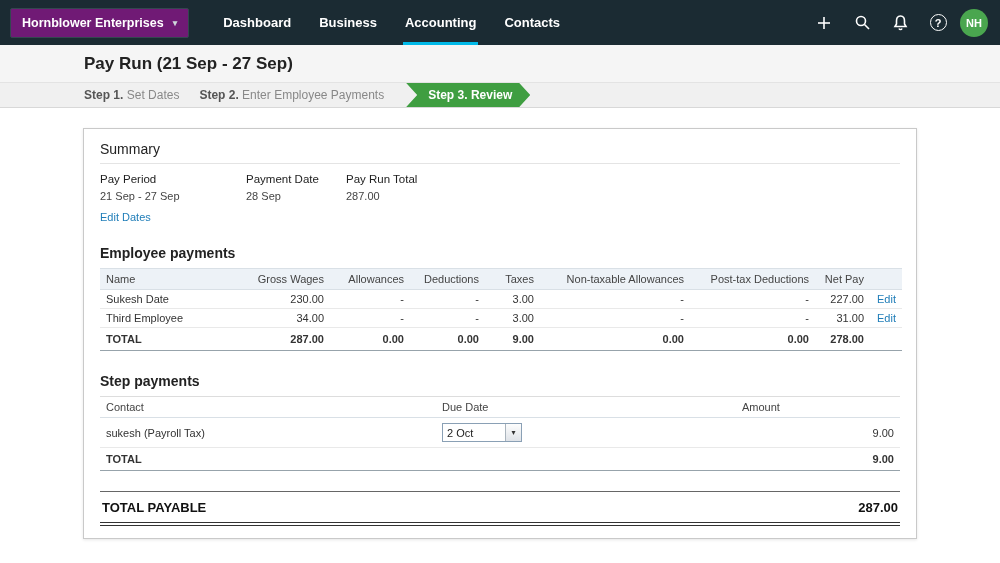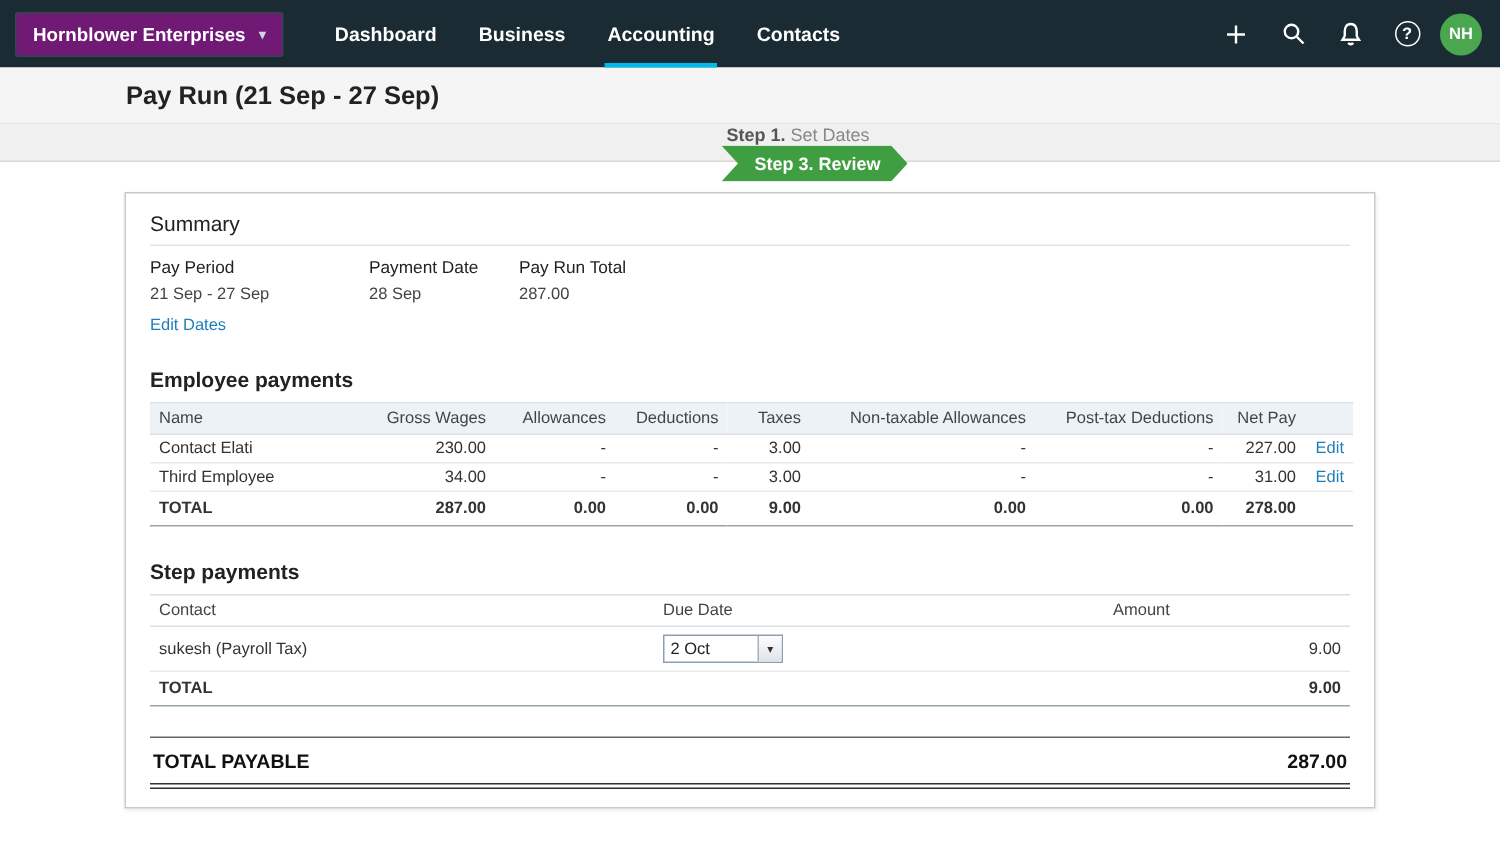--- a/index.html
+++ b/index.html
@@ -30,21 +30,21 @@
 
   
   .page-header { background:#f5f5f5; border-bottom:1px solid #e3e3e3; padding:7px 0 8px 84px; }
   .breadcrumb { font-size:11px; }
   .breadcrumb a { color:#1f7db8; text-decoration:none; cursor:pointer; }
   .breadcrumb .chev { color:#999; margin-left:3px; }
   .page-title { font-size:17px; font-weight:bold; color:#222; margin-top:2px; }
 
   
   .steps-bar { background:#f0f0f0; border-bottom:1px solid #d8d8d8; height:25px;
-               display:flex; align-items:center; padding-left:84px; font-size:12px; color:#888;flex-direction:column; }
+               display:flex; align-items:center; padding-left:84px; font-size:12px; color:#888; }
   .step { margin-right:20px; cursor:pointer; }
   .step .prefix { font-weight:bold; color:#555; }
   .step-active { background:#3f9e41; color:#fff; font-weight:bold; font-size:12px;
                  padding:5px 18px 5px 22px; margin-left:2px;
                  clip-path:polygon(0 0, calc(100% - 11px) 0, 100% 50%, calc(100% - 11px) 100%, 0 100%, 11px 50%); }
   .step-active .prefix { color:#fff; }
 
   
   .card { width:834px; margin:20px auto 0; background:#fff; border:1px solid #c9c9c9;
           box-shadow:0 1px 3px rgba(0,0,0,0.10); padding:12px 16px 12px; }
@@ -126,20 +126,24 @@
 </div>
 
 <div class="page-header">
   <div class="page-title">Pay Run (21 Sep - 27 Sep)</div>
 </div>
 
 <div class="steps-bar">
   <div class="step">
     <span class="prefix">Step 1.</span>
     <span>Set Dates</span>
+  </div>
+  <div class="step">
+    <span class="prefix">Step 2.</span>
+    <span>Enter Employee Payments</span>
   </div>
   <div class="step-active">
     <span class="prefix">Step 3.</span>
     <span>Review</span>
   </div>
 </div>
 
 <div class="card">
 
   <div class="section-heading">Summary</div>
@@ -180,21 +184,21 @@
         <th class="num">Deductions</th>
         <th class="num">Taxes</th>
         <th class="num">Non-taxable Allowances</th>
         <th class="num">Post-tax Deductions</th>
         <th class="num">Net Pay</th>
         <th></th>
       </tr>
     </thead>
     <tbody>
       <tr>
-        <td>Contact Elati</td>
+        <td>Sukesh Date</td>
         <td class="num">230.00</td>
         <td class="num">-</td>
         <td class="num">-</td>
         <td class="num">3.00</td>
         <td class="num">-</td>
         <td class="num">-</td>
         <td class="num">227.00</td>
         <td class="num edit-link">Edit</td>
       </tr>
       <tr>

